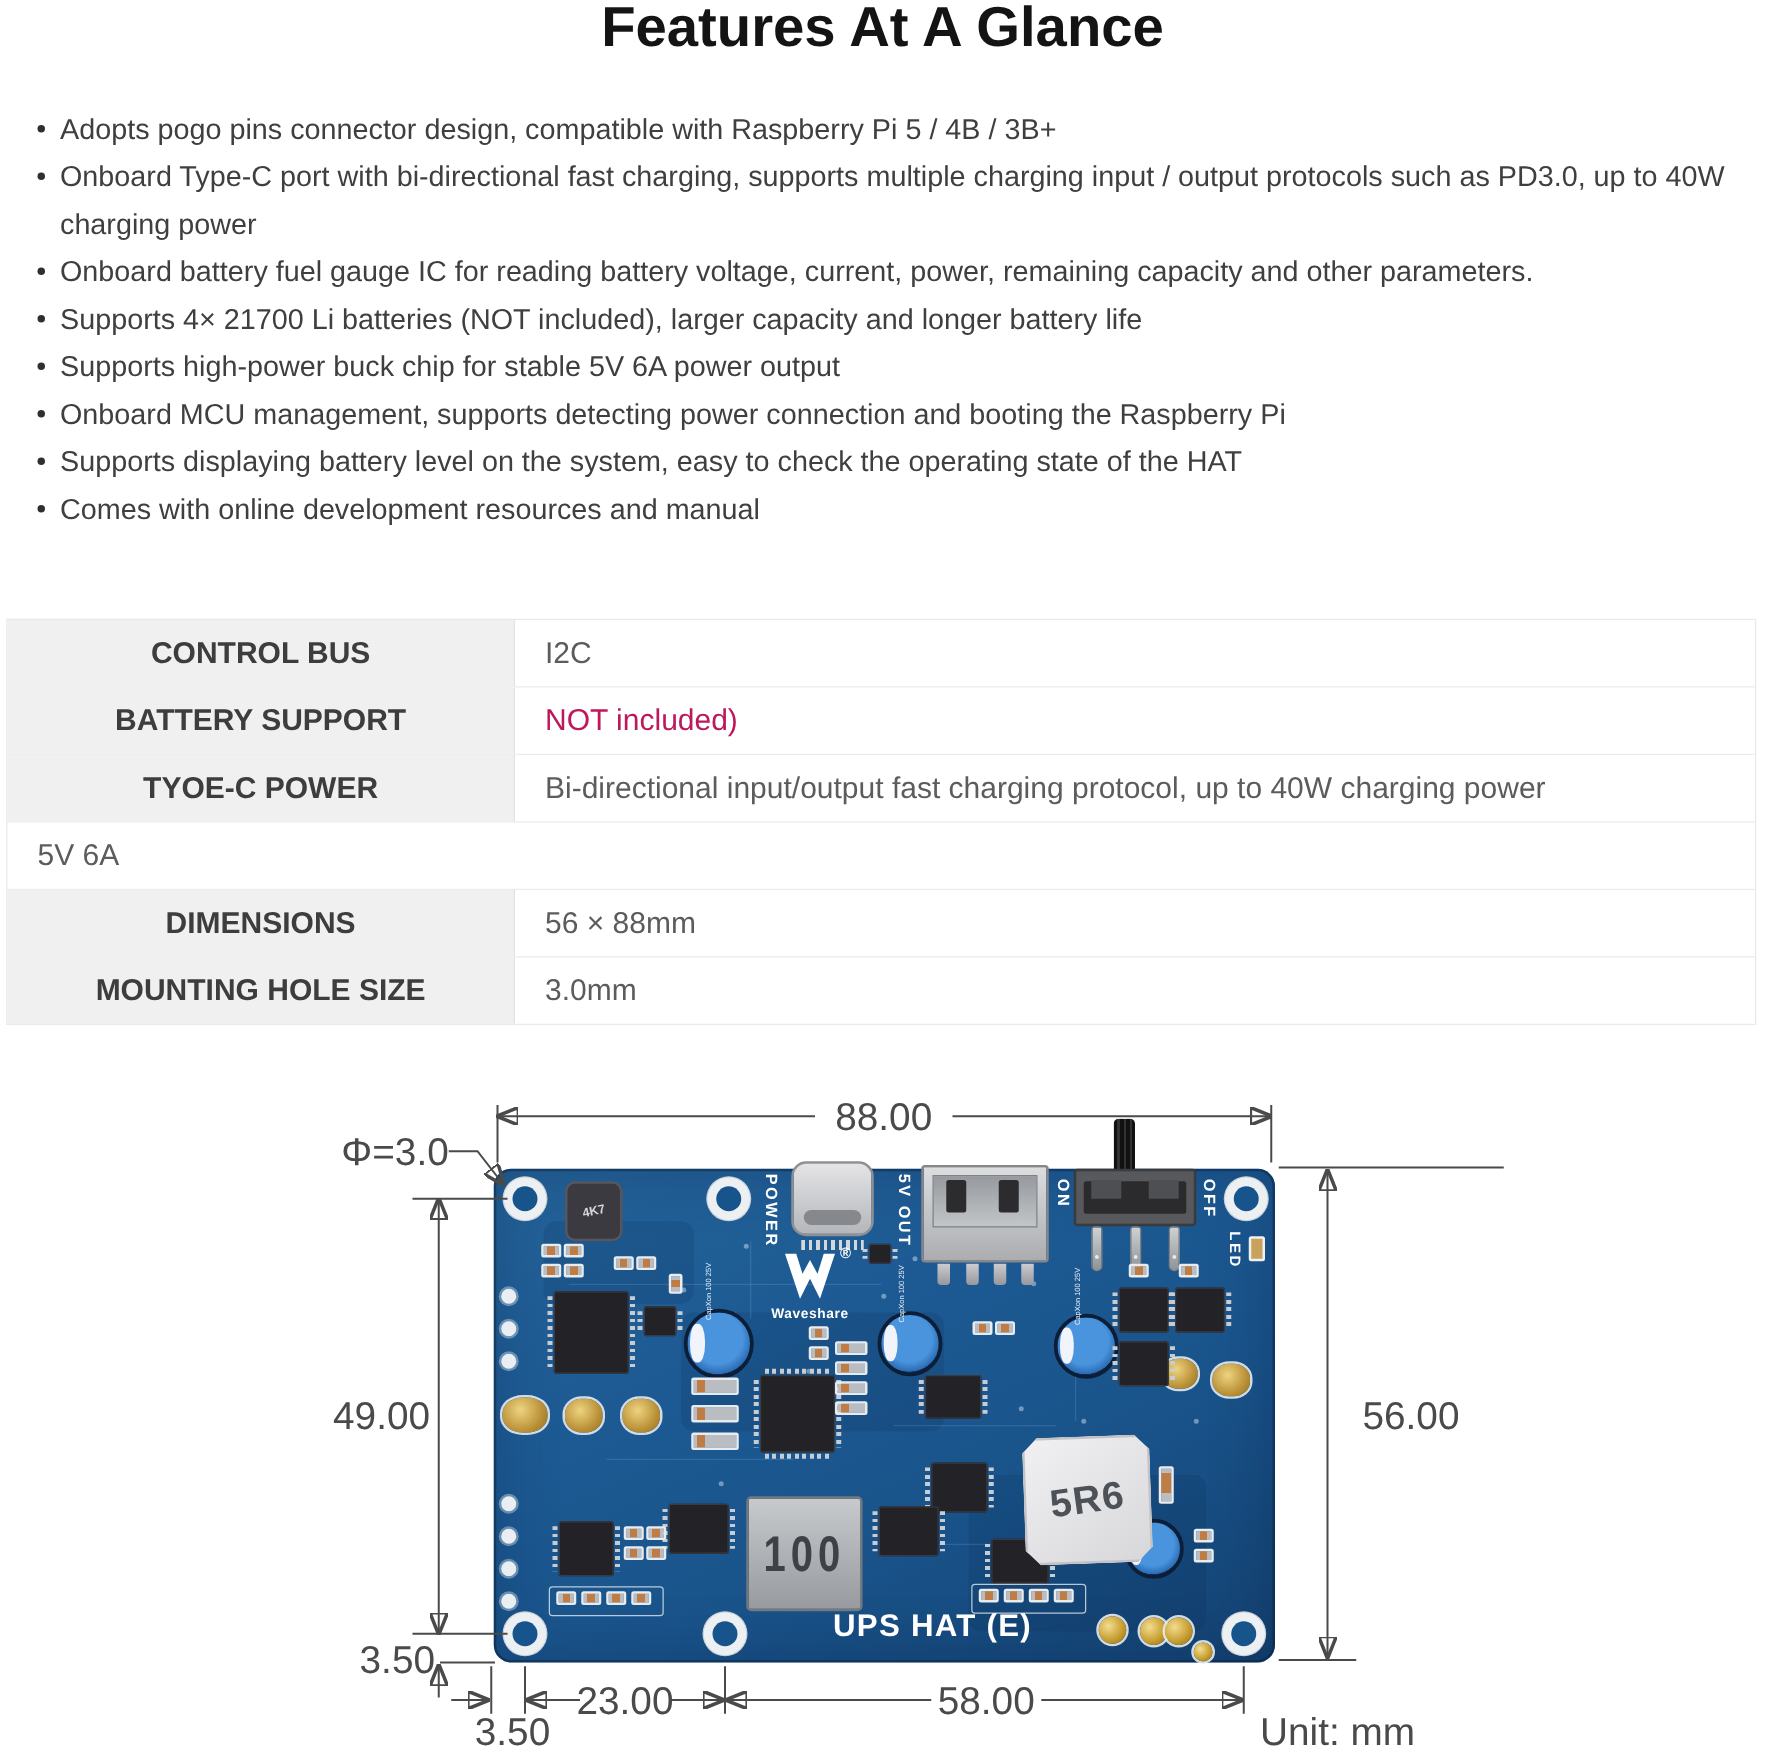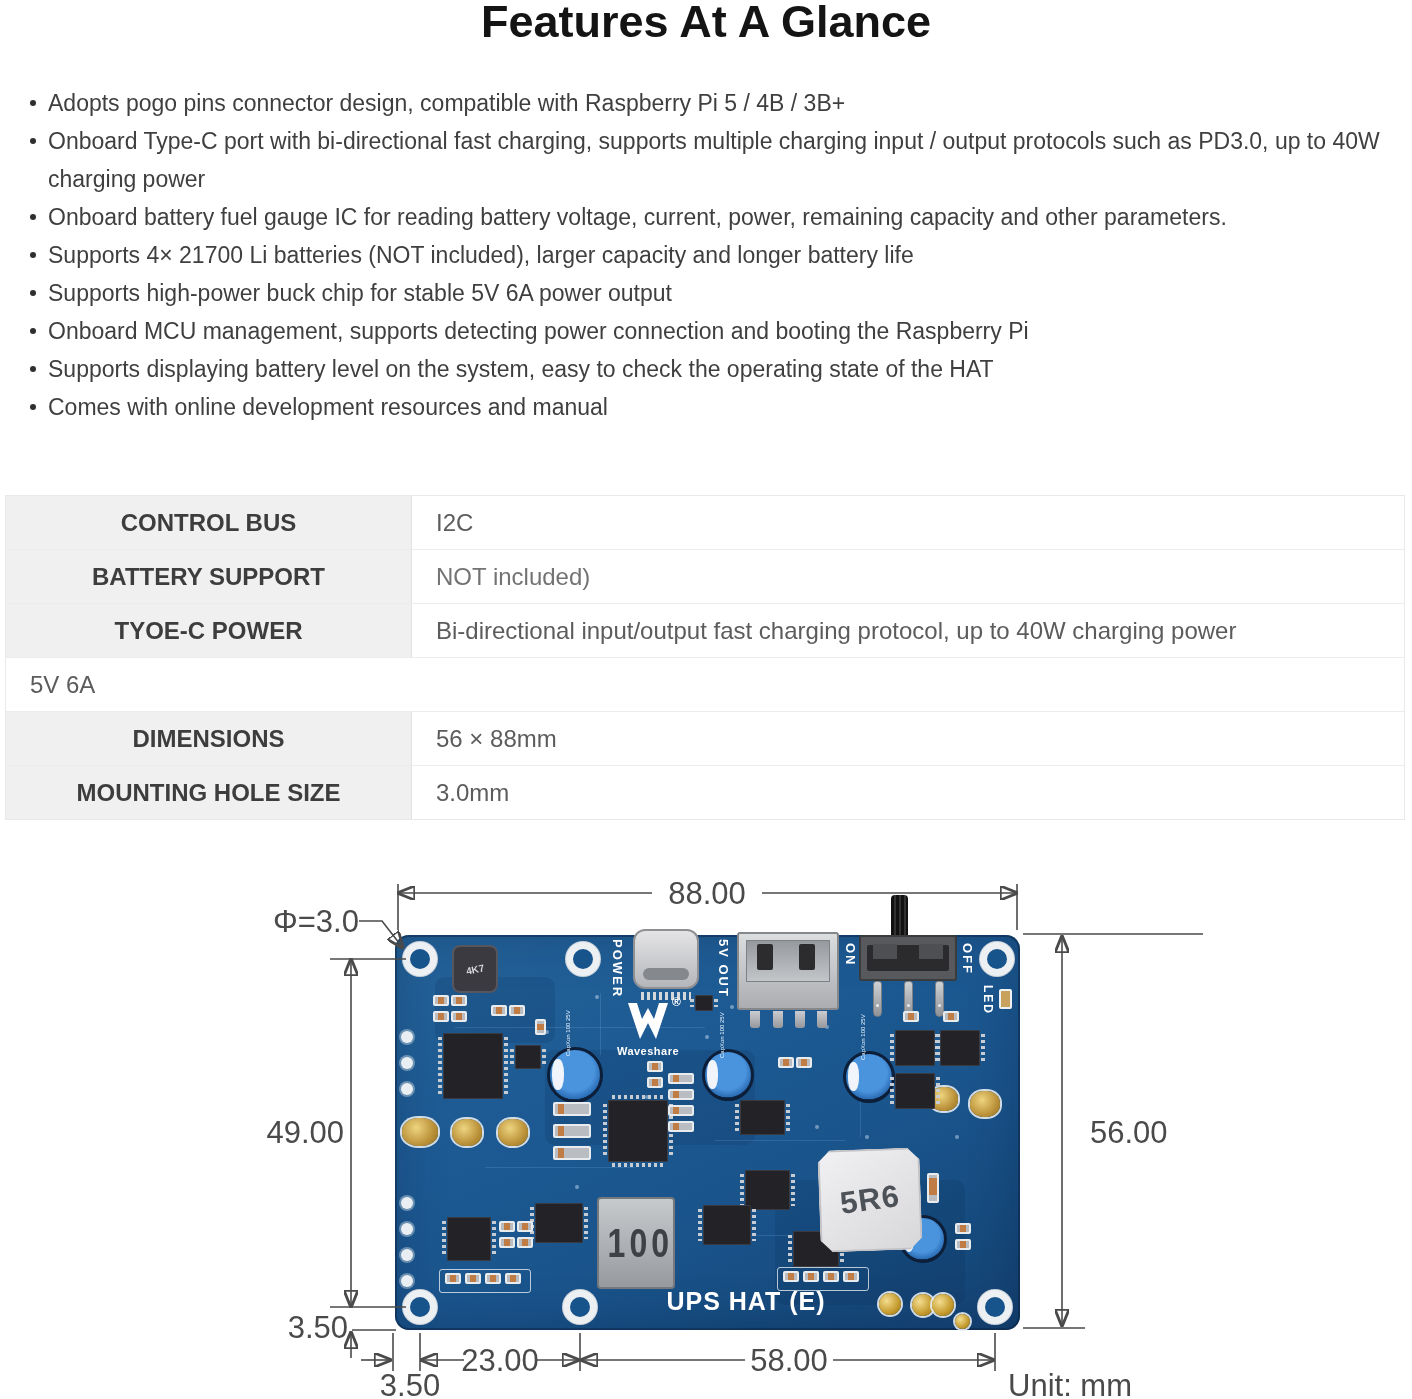--- a/index.html
+++ b/index.html
@@ -34,21 +34,21 @@
   .tlabel{
     width:406px;min-width:406px;background:#f0f0f0;
     display:flex;align-items:center;justify-content:center;
     font-weight:bold;font-size:24px;color:#3d3d3d;
     border-right:1px solid #e2e2e2;box-sizing:border-box;
   }
   .tvalue{
     flex:1;display:flex;align-items:center;padding-left:24px;
     font-size:24px;color:#5c5c5c;white-space:pre;
   }
-  .red{color:#737373;}
+  .red{color:#be185d;}
   
   .board{
     position:absolute;left:395px;top:935px;width:625px;height:395px;
     border-radius:14px;
     background:linear-gradient(155deg,#246399 0%,#1d5a93 35%,#19538a 65%,#144272 100%);
     box-shadow:inset 0 0 0 2px rgba(10,30,60,.45), inset 0 0 50px rgba(0,20,50,.25);
   }
   .board *{position:absolute;box-sizing:border-box;}
   .patch{background:rgba(8,35,70,.14);border-radius:10px;}
   .tr{border-top:1.5px solid rgba(160,205,255,.16);}
@@ -280,21 +280,21 @@
   <div class="chip" style="left:398px;top:296px;width:46px;height:36px;"></div>
 
   <div class="chip" style="left:213px;top:165px;width:60px;height:62px;">
     <div class="pinrow" style="top:-5px;"></div>
     <div class="pinrow" style="bottom:-5px;"></div>
   </div>
 
   <div class="ind5r6" style="left:424px;top:214px;width:102px;height:102px;">
       <span>5R6</span>
     </div>
-  <div class="ind100" style="left:202px;top:262px;width:78px;height:92px;justify-content:flex-end;">
+  <div class="ind100" style="left:202px;top:262px;width:93px;height:92px;">
       <span>100</span>
     </div>
 
   <div class="res" style="left:38px;top:60px;"></div>
   <div class="res" style="left:56px;top:60px;"></div>
   <div class="res" style="left:38px;top:76px;"></div>
   <div class="res" style="left:56px;top:76px;"></div>
   <div class="res" style="left:96px;top:70px;"></div>
   <div class="res" style="left:114px;top:70px;"></div>
   <div class="res v" style="left:140px;top:84px;width:11px;height:16px;"></div>

